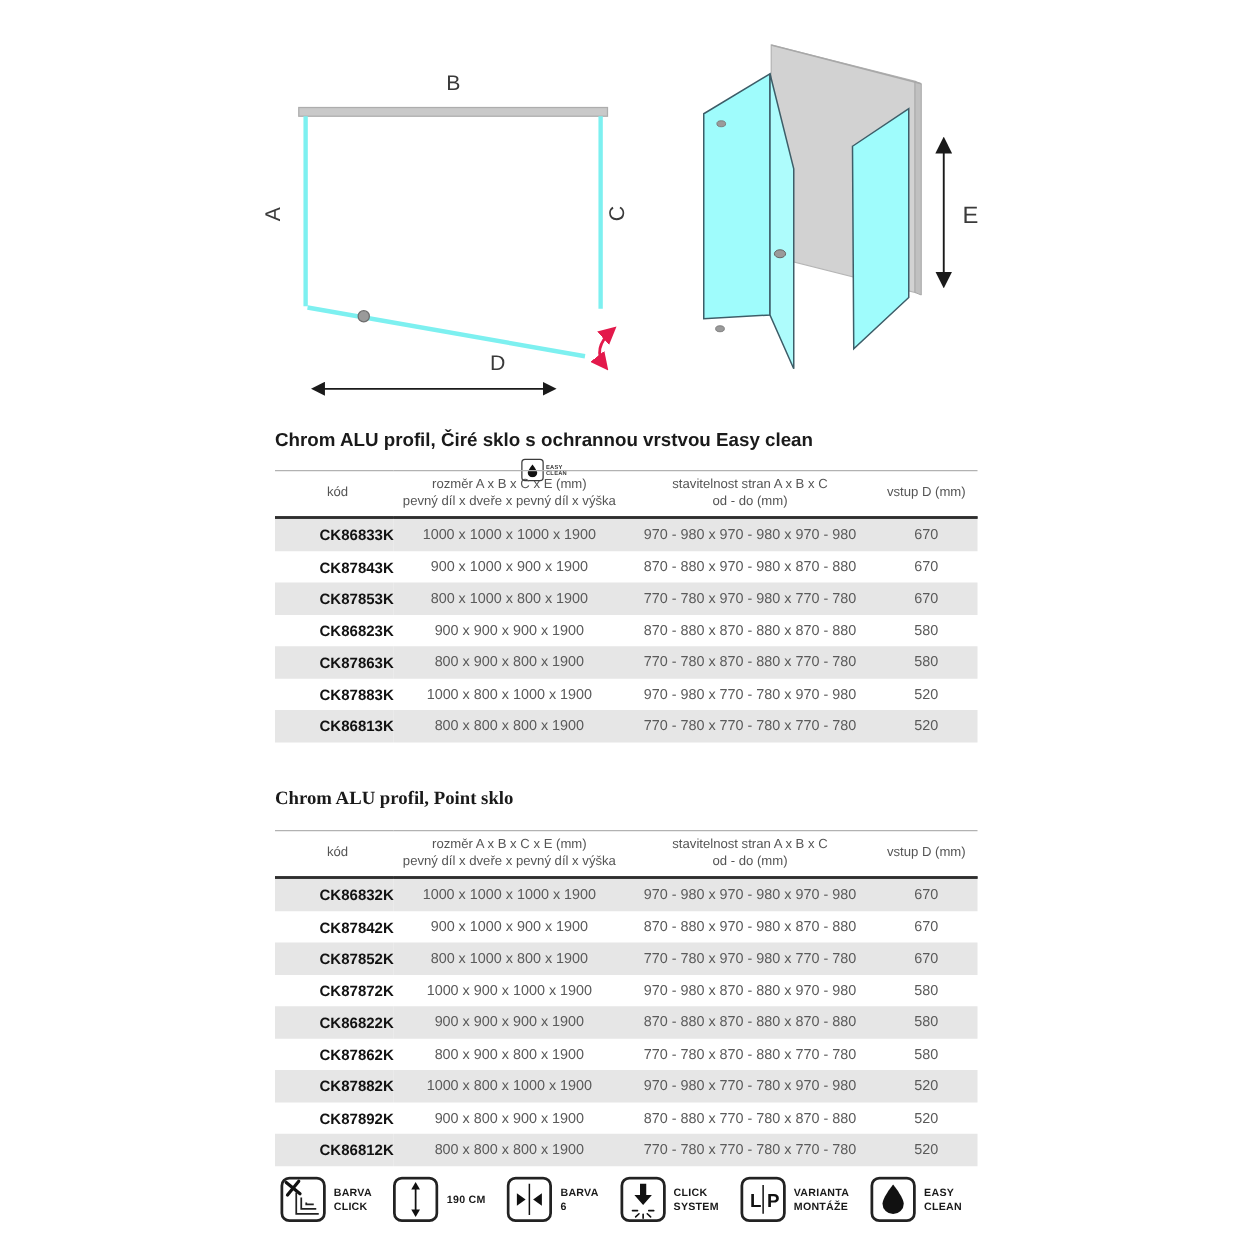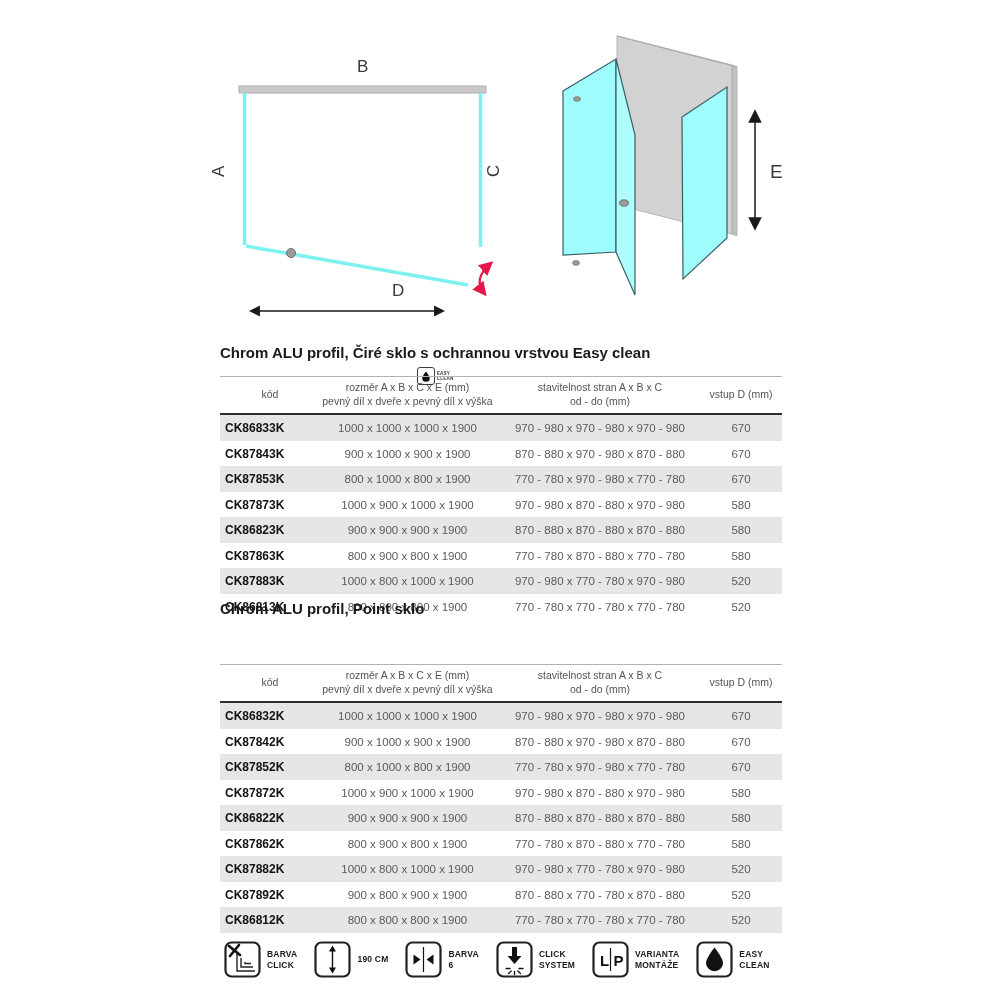--- a/index.html
+++ b/index.html
@@ -7,35 +7,35 @@
   .page{position:relative;width:1000px;height:1000px;background:#fff;overflow:hidden;}
 
   
   .diagram-2d{position:absolute;left:190px;top:30px;}
   .diagram-3d{position:absolute;left:540px;top:20px;}
 
   
   .section-title{position:absolute;left:220px;font-size:15px;font-weight:bold;color:#1a1a1a;
     display:flex;align-items:center;gap:6px;white-space:nowrap;}
   #title1{top:344px;flex-direction:column;}
-  #title2{top:600px;}
+  #title2{top:631px;font-family:Liberation Serif, serif;}
   .ec-badge{display:inline-flex;align-items:center;gap:2px;}
   .ec-badge .box{width:16px;height:16px;border:1.3px solid #3c3c3c;border-radius:3px;
     display:flex;align-items:center;justify-content:center;background:#fff;}
   .ec-badge .txt{font-size:4.6px;font-weight:bold;color:#3c3c3c;line-height:1.15;letter-spacing:0.2px;}
 
   
   .spec-table{position:absolute;left:220px;width:562px;border-collapse:collapse;table-layout:fixed;}
   #table1{top:376px;}
   #table2{top:664px;}
   .spec-table thead th{font-size:10.5px;font-weight:normal;color:#555;line-height:1.3;
     padding:4px 0 5px;text-align:center;border-top:1px solid #b2b2b2;border-bottom:2px solid #2e2e2e;}
   .spec-table thead th:first-child{text-align:center;padding-left:5px;}
   .spec-table tbody td{height:25.5px;font-size:11.5px;color:#5a5a5a;text-align:center;padding:0;}
-  .spec-table tbody td:first-child{text-align:left;padding-left:5px;font-weight:bold;color:#121212;font-size:12px;}
+  .spec-table tbody td:first-child{text-align:right;padding-left:5px;font-weight:bold;color:#121212;font-size:12px;}
   .spec-table tbody tr:nth-child(odd) td{background:#e6e6e6;}
   .c-kod{width:95px;} .c-rozmer{width:185px;} .c-stav{width:200px;} .c-vstup{width:82px;}
 
   
   .footer{position:absolute;left:224px;top:941px;display:flex;gap:17px;align-items:center;}
   .footer-item{display:flex;align-items:center;gap:6px;}
   .footer-label{font-size:8.5px;font-weight:bold;color:#1a1a1a;line-height:1.2;letter-spacing:0.2px;white-space:nowrap;}
 </style>
 </head>
 <body>
@@ -132,26 +132,20 @@
           <td>870 - 880 x 970 - 980 x 870 - 880</td>
           <td>670</td>
         </tr>
         <tr>
           <td>CK87853K</td>
           <td>800 x 1000 x 800 x 1900</td>
           <td>770 - 780 x 970 - 980 x 770 - 780</td>
           <td>670</td>
         </tr>
         <tr>
-          <td>CK87873K</td>
-          <td>1000 x 900 x 1000 x 1900</td>
-          <td>970 - 980 x 870 - 880 x 970 - 980</td>
-          <td>580</td>
-        </tr>
-        <tr>
           <td>CK86823K</td>
           <td>900 x 900 x 900 x 1900</td>
           <td>870 - 880 x 870 - 880 x 870 - 880</td>
           <td>580</td>
         </tr>
         <tr>
           <td>CK87863K</td>
           <td>800 x 900 x 800 x 1900</td>
           <td>770 - 780 x 870 - 880 x 770 - 780</td>
           <td>580</td>

